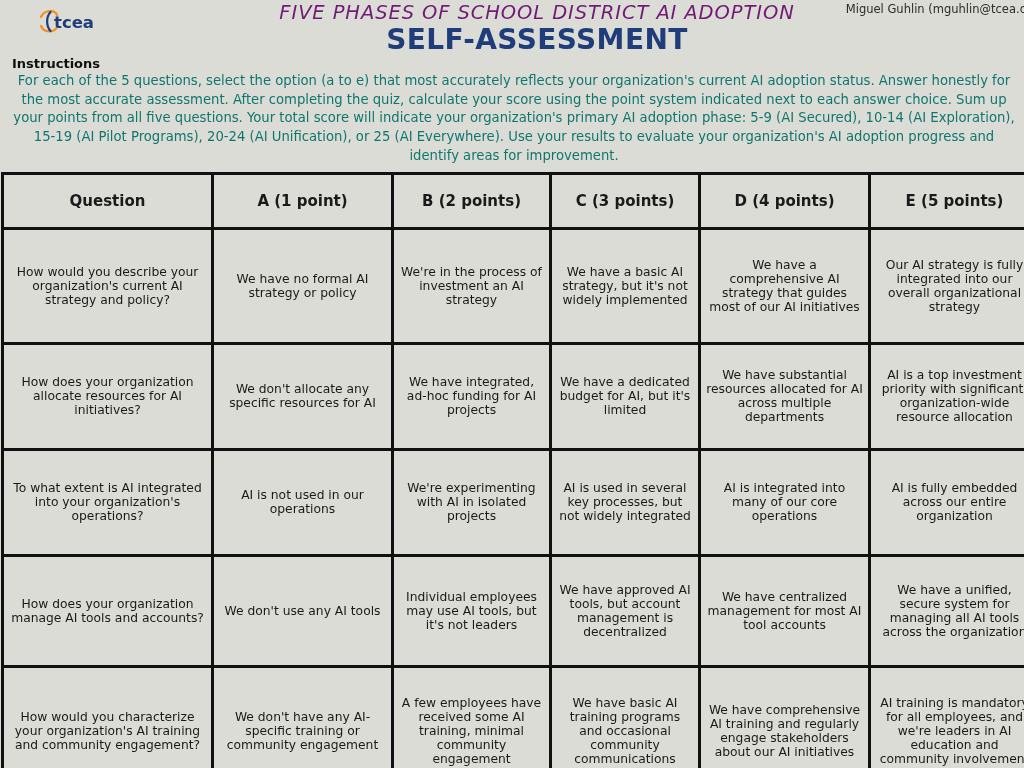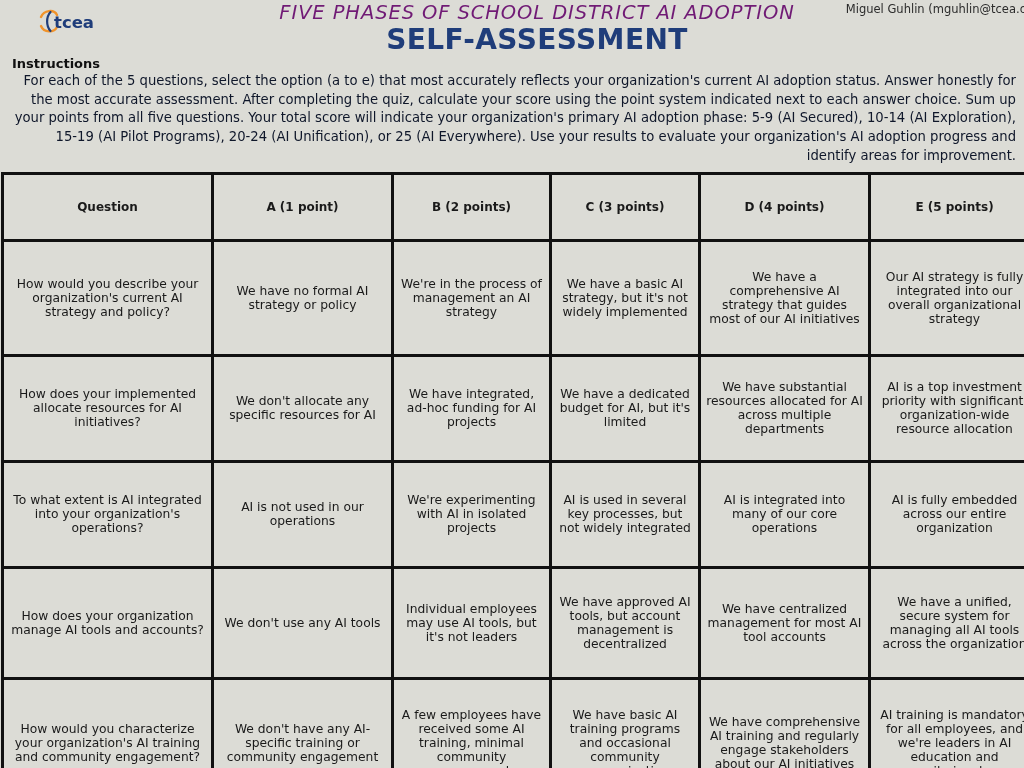--- a/index.html
+++ b/index.html
@@ -82,22 +82,22 @@
   }
   .instructions-heading {
     font-weight: bold;
     font-size: 13px;
     color: #111;
     margin-bottom: 1px;
   }
   .instructions-body {
     font-size: 13.2px;
     line-height: 1.42;
-    color: #0f172a;
-    text-align: right;
+    color: #0f766e;
+    text-align: center;
   }
 
   
   .table-wrap {
     padding: 0 1px 0 1px;
   }
   table.assessment {
     width: 1022px;
     border-collapse: separate;
     border-spacing: 3px 3px;
@@ -109,22 +109,22 @@
   table.assessment td {
     background: #dcdcd6;
     border: 0;
     color: #1a1a1a;
     text-align: center;
     vertical-align: middle;
     padding: 3px 5px;
   }
   table.assessment th {
     font-weight: bold;
-    font-size: 12px;
-    height: 64px;
+    font-size: 15px;
+    height: 52px;
   }
   table.assessment td {
     font-size: 12.3px;
     line-height: 1.14;
   }
   table.assessment td.question-cell {
     font-size: 12.3px;
   }
 
   col.c-q  { width: 207px; }
@@ -186,27 +186,27 @@
           <th>B (2 points)</th>
           <th>C (3 points)</th>
           <th>D (4 points)</th>
           <th>E (5 points)</th>
         </tr>
       </thead>
       <tbody>
         <tr class="row-1">
           <td class="question-cell">How would you describe your organization's current AI strategy and policy?</td>
           <td>We have no formal AI strategy or policy</td>
-          <td>We're in the process of management an AI strategy</td>
+          <td>We're in the process of investment an AI strategy</td>
           <td>We have a basic AI strategy, but it's not widely implemented</td>
           <td>We have a comprehensive AI strategy that guides most of our AI initiatives</td>
           <td>Our AI strategy is fully integrated into our overall organizational strategy</td>
         </tr>
         <tr class="row-2">
-          <td class="question-cell">How does your implemented allocate resources for AI initiatives?</td>
+          <td class="question-cell">How does your organization allocate resources for AI initiatives?</td>
           <td>We don't allocate any specific resources for AI</td>
           <td>We have integrated, ad-hoc funding for AI projects</td>
           <td>We have a dedicated budget for AI, but it's limited</td>
           <td>We have substantial resources allocated for AI across multiple departments</td>
           <td>AI is a top investment priority with significant, organization-wide resource allocation</td>
         </tr>
         <tr class="row-3">
           <td class="question-cell">To what extent is AI integrated into your organization's operations?</td>
           <td>AI is not used in our operations</td>
           <td>We're experimenting with AI in isolated projects</td>

